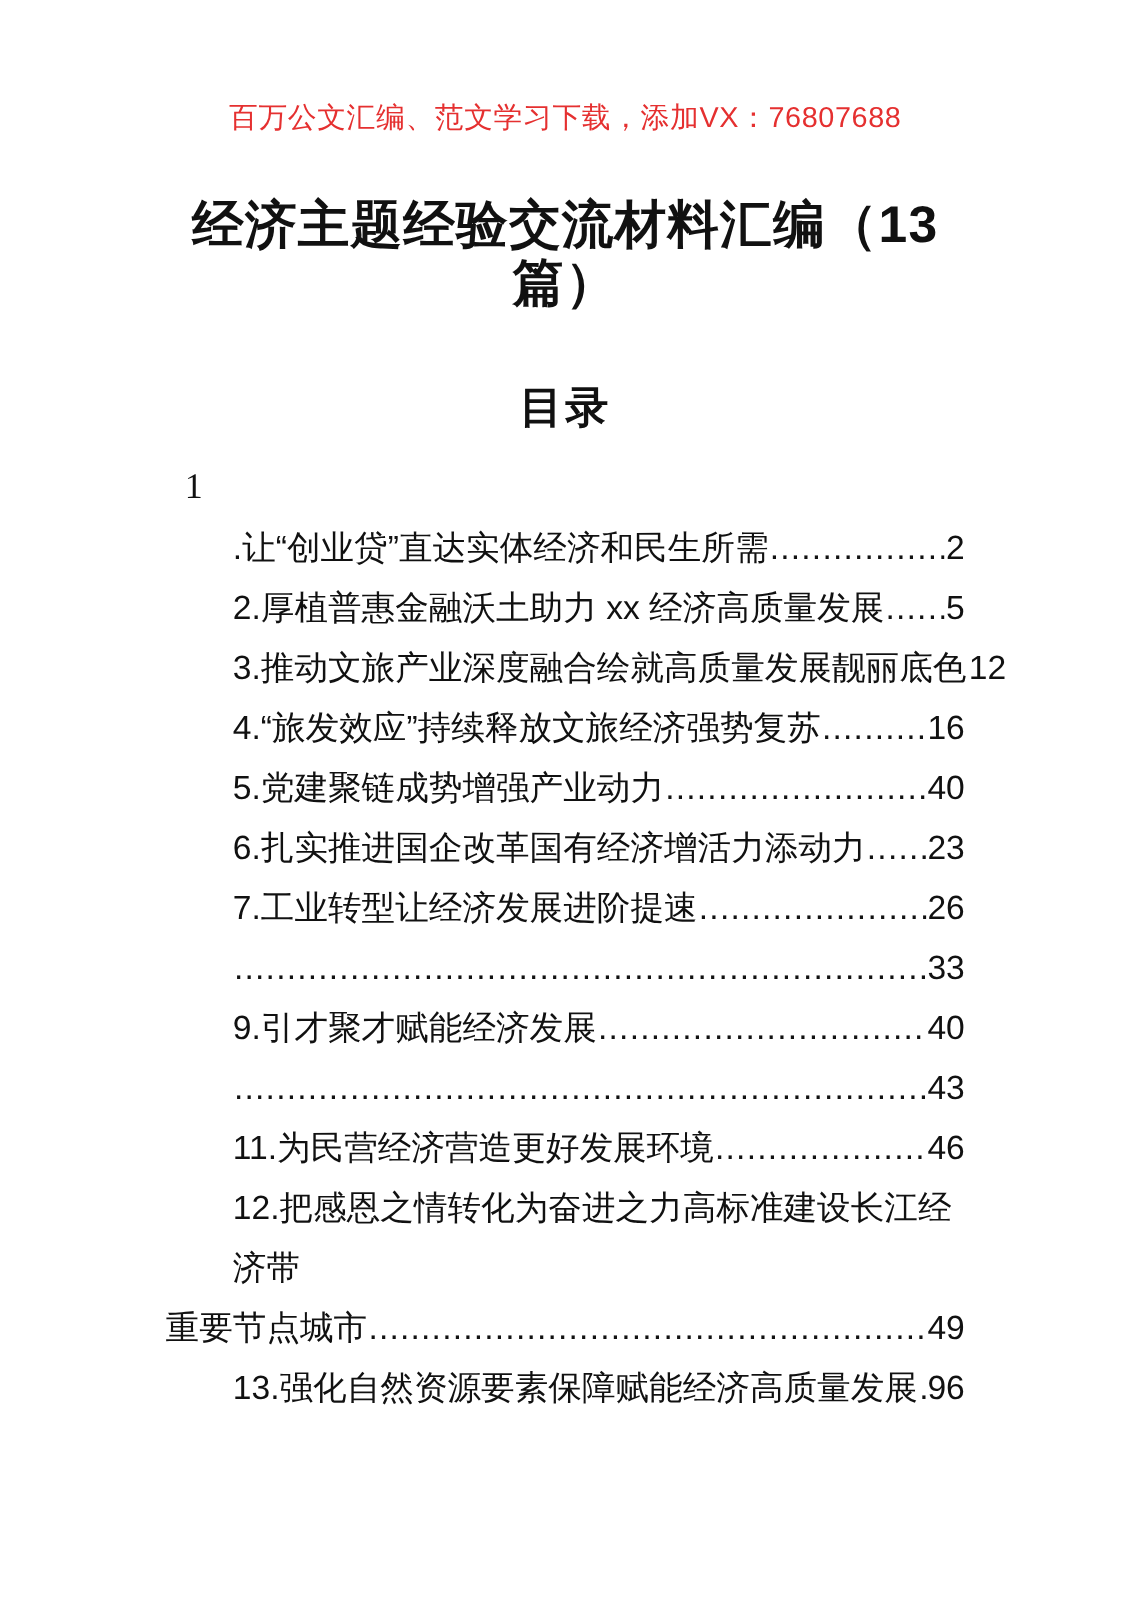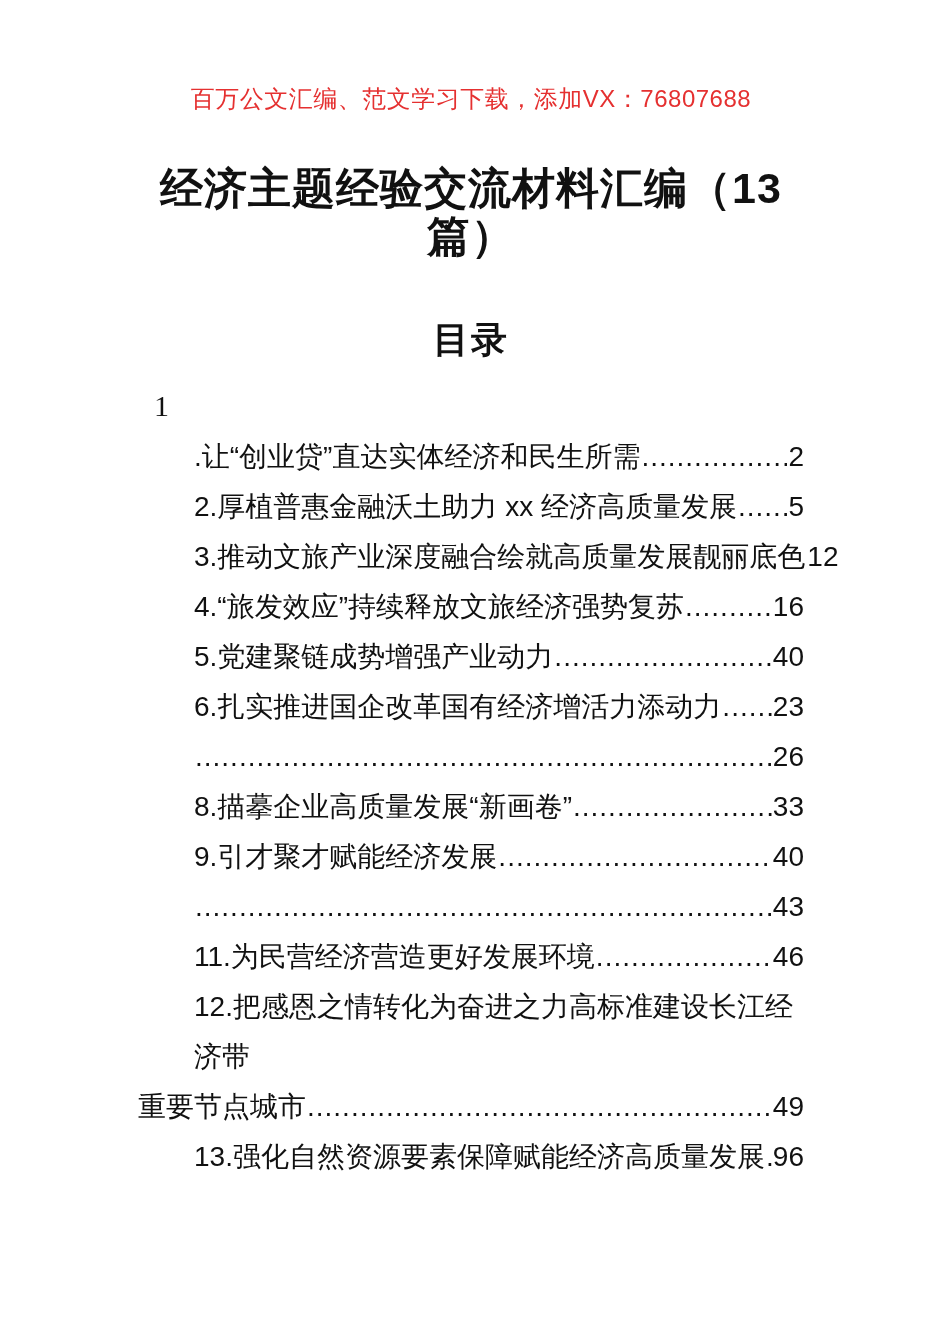--- a/index.html
+++ b/index.html
@@ -121,25 +121,25 @@
           <span class="toc-label">5.党建聚链成势增强产业动力</span>
           <span class="leader">................................................................................................................................................................</span>
           <span class="toc-page">40</span>
         </div>
         <div class="toc-row indent">
           <span class="toc-label">6.扎实推进国企改革国有经济增活力添动力</span>
           <span class="leader">................................................................................................................................................................</span>
           <span class="toc-page">23</span>
         </div>
         <div class="toc-row indent">
+          <span class="toc-label">7.工业转型让经济发展进阶提速</span>
           <span class="leader">................................................................................................................................................................</span>
           <span class="toc-page">26</span>
         </div>
         <div class="toc-row indent">
-          <span class="toc-label">8.描摹企业高质量发展“新画卷”</span>
           <span class="leader">................................................................................................................................................................</span>
           <span class="toc-page">33</span>
         </div>
         <div class="toc-row indent">
           <span class="toc-label">9.引才聚才赋能经济发展</span>
           <span class="leader">................................................................................................................................................................</span>
           <span class="toc-page">40</span>
         </div>
         <div class="toc-row indent">
           <span class="leader">................................................................................................................................................................</span>

